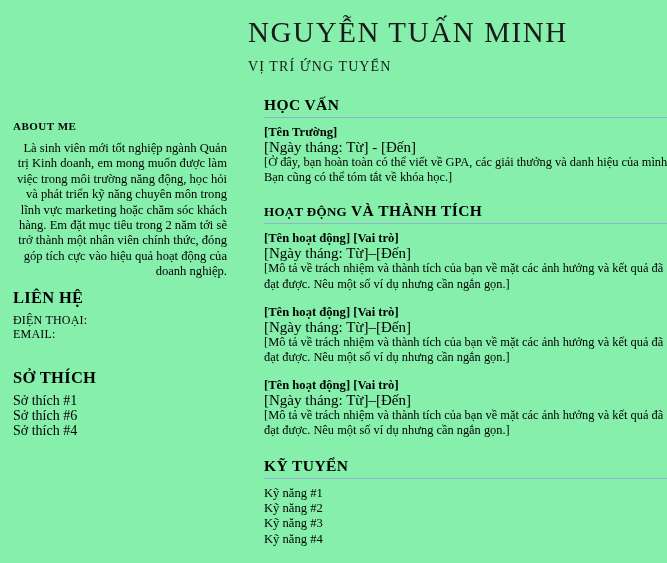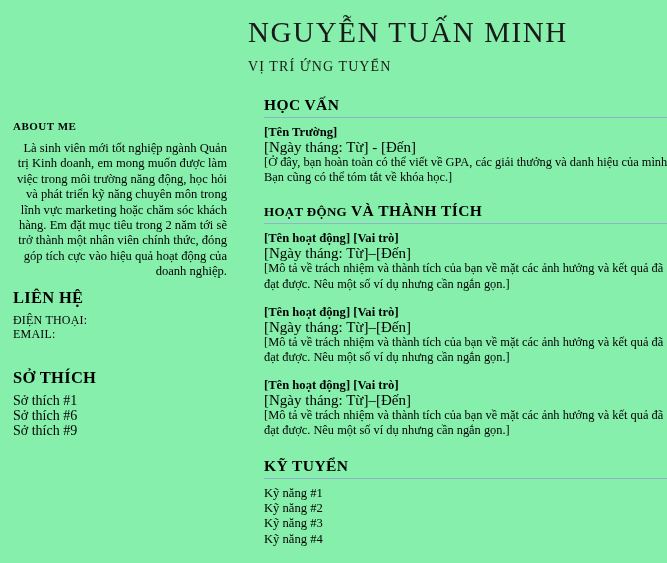--- a/index.html
+++ b/index.html
@@ -157,21 +157,21 @@
     <div class="contact-block">
       <div class="side-head-lg">LIÊN HỆ</div>
       <div class="contact-line">ĐIỆN THOẠI:</div>
       <div class="contact-line">EMAIL:</div>
     </div>
 
     <div class="hobby-block">
       <div class="side-head-lg">SỞ THÍCH</div>
       <div class="hobby-line">Sở thích #1</div>
       <div class="hobby-line">Sở thích #6</div>
-      <div class="hobby-line">Sở thích #9</div>
+      <div class="hobby-line">Sở thích #4</div>
     </div>
 
   </div>
 
   <div class="right-col">
 
     <div class="section gap-top-edu">
       <div class="section-title">HỌC VẤN</div>
       <hr class="section-rule">
       <div class="entry">

